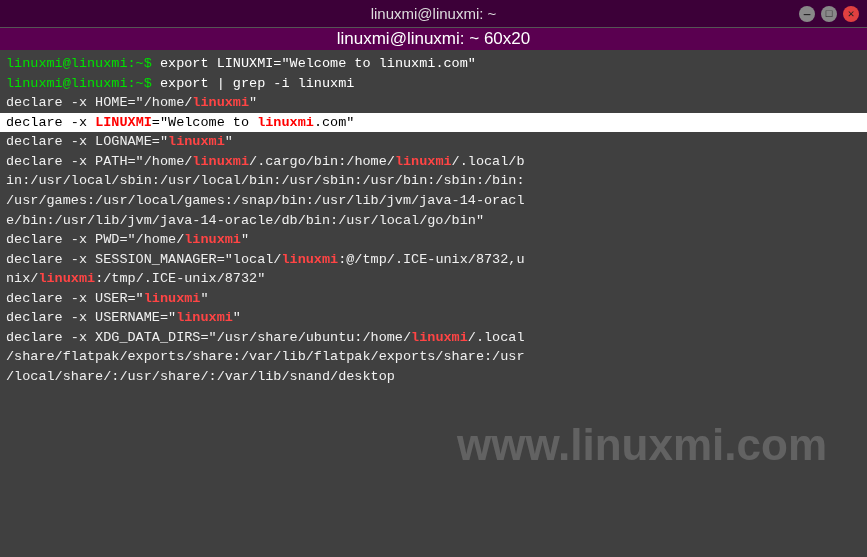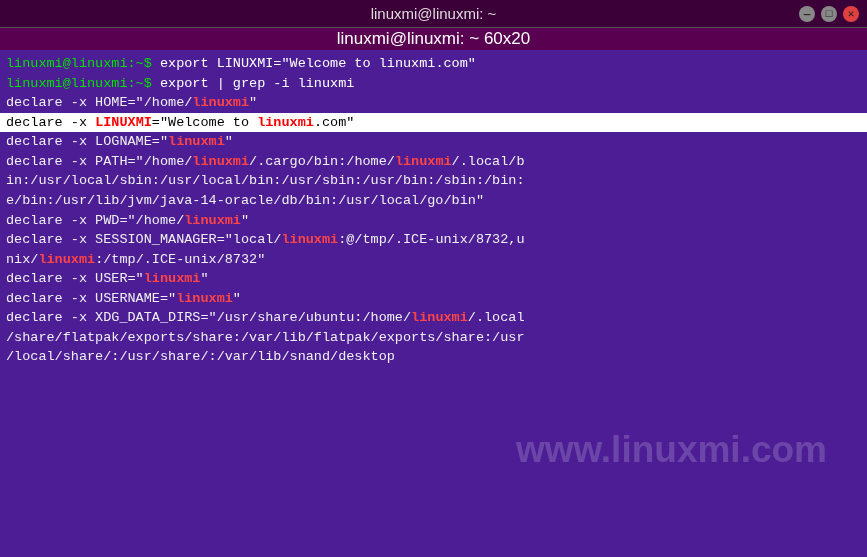--- a/index.html
+++ b/index.html
@@ -58,39 +58,39 @@
       justify-content: center;
     }
     .tab-bar-text {
       color: #fff;
       font-size: 17px;
       font-family: sans-serif;
     }
 
     
     .terminal {
-      background: #4c1d95;
+      background: #404040;
       padding: 4px 6px;
       font-size: 13.5px;
       line-height: 1.45;
       color: #f0f0f0;
       height: calc(557px - 50px);
       overflow: hidden;
     }
 
     .prompt { color: #00e000; }
     .cmd { color: #ffffff; }
     .highlight-red { color: #ff4444; font-weight: bold; }
 
     .watermark {
       position: absolute;
       bottom: 80px;
       right: 40px;
       color: rgba(255,255,255,0.18);
-      font-size: 37px;
+      font-size: 44px;
       font-family: sans-serif;
       font-weight: bold;
       pointer-events: none;
       white-space: nowrap;
       margin-left: 31px;
     }
 
     .line { display: block; white-space: pre; }
     .line-white-bg {
       display: block;
@@ -130,20 +130,21 @@
   <span class="line"><span>declare -x HOME="/home/</span><span class="highlight-red">linuxmi</span><span>"</span></span>
 
   <span class="line-white-bg"><span class="normal">declare -x </span><span class="hr">LINUXMI</span><span class="normal">="Welcome to </span><span class="hr">linuxmi</span><span class="normal">.com"</span></span>
 
   <span class="line"><span>declare -x LOGNAME="</span><span class="highlight-red">linuxmi</span><span>"</span></span>
 
   <span class="line"><span>declare -x PATH="/home/</span><span class="highlight-red">linuxmi</span><span>/.cargo/bin:/home/</span><span class="highlight-red">linuxmi</span><span>/.local/b</span></span>
 
   <span class="line">in:/usr/local/sbin:/usr/local/bin:/usr/sbin:/usr/bin:/sbin:/bin:</span>
 
+  <span class="line">/usr/games:/usr/local/games:/snap/bin:/usr/lib/jvm/java-14-oracl</span>
 
   <span class="line">e/bin:/usr/lib/jvm/java-14-oracle/db/bin:/usr/local/go/bin"</span>
 
   <span class="line"><span>declare -x PWD="/home/</span><span class="highlight-red">linuxmi</span><span>"</span></span>
 
   <span class="line"><span>declare -x SESSION_MANAGER="local/</span><span class="highlight-red">linuxmi</span><span>:@/tmp/.ICE-unix/8732,u</span></span>
 
   <span class="line"><span>nix/</span><span class="highlight-red">linuxmi</span><span>:/tmp/.ICE-unix/8732"</span></span>
 
   <span class="line"><span>declare -x USER="</span><span class="highlight-red">linuxmi</span><span>"</span></span>

